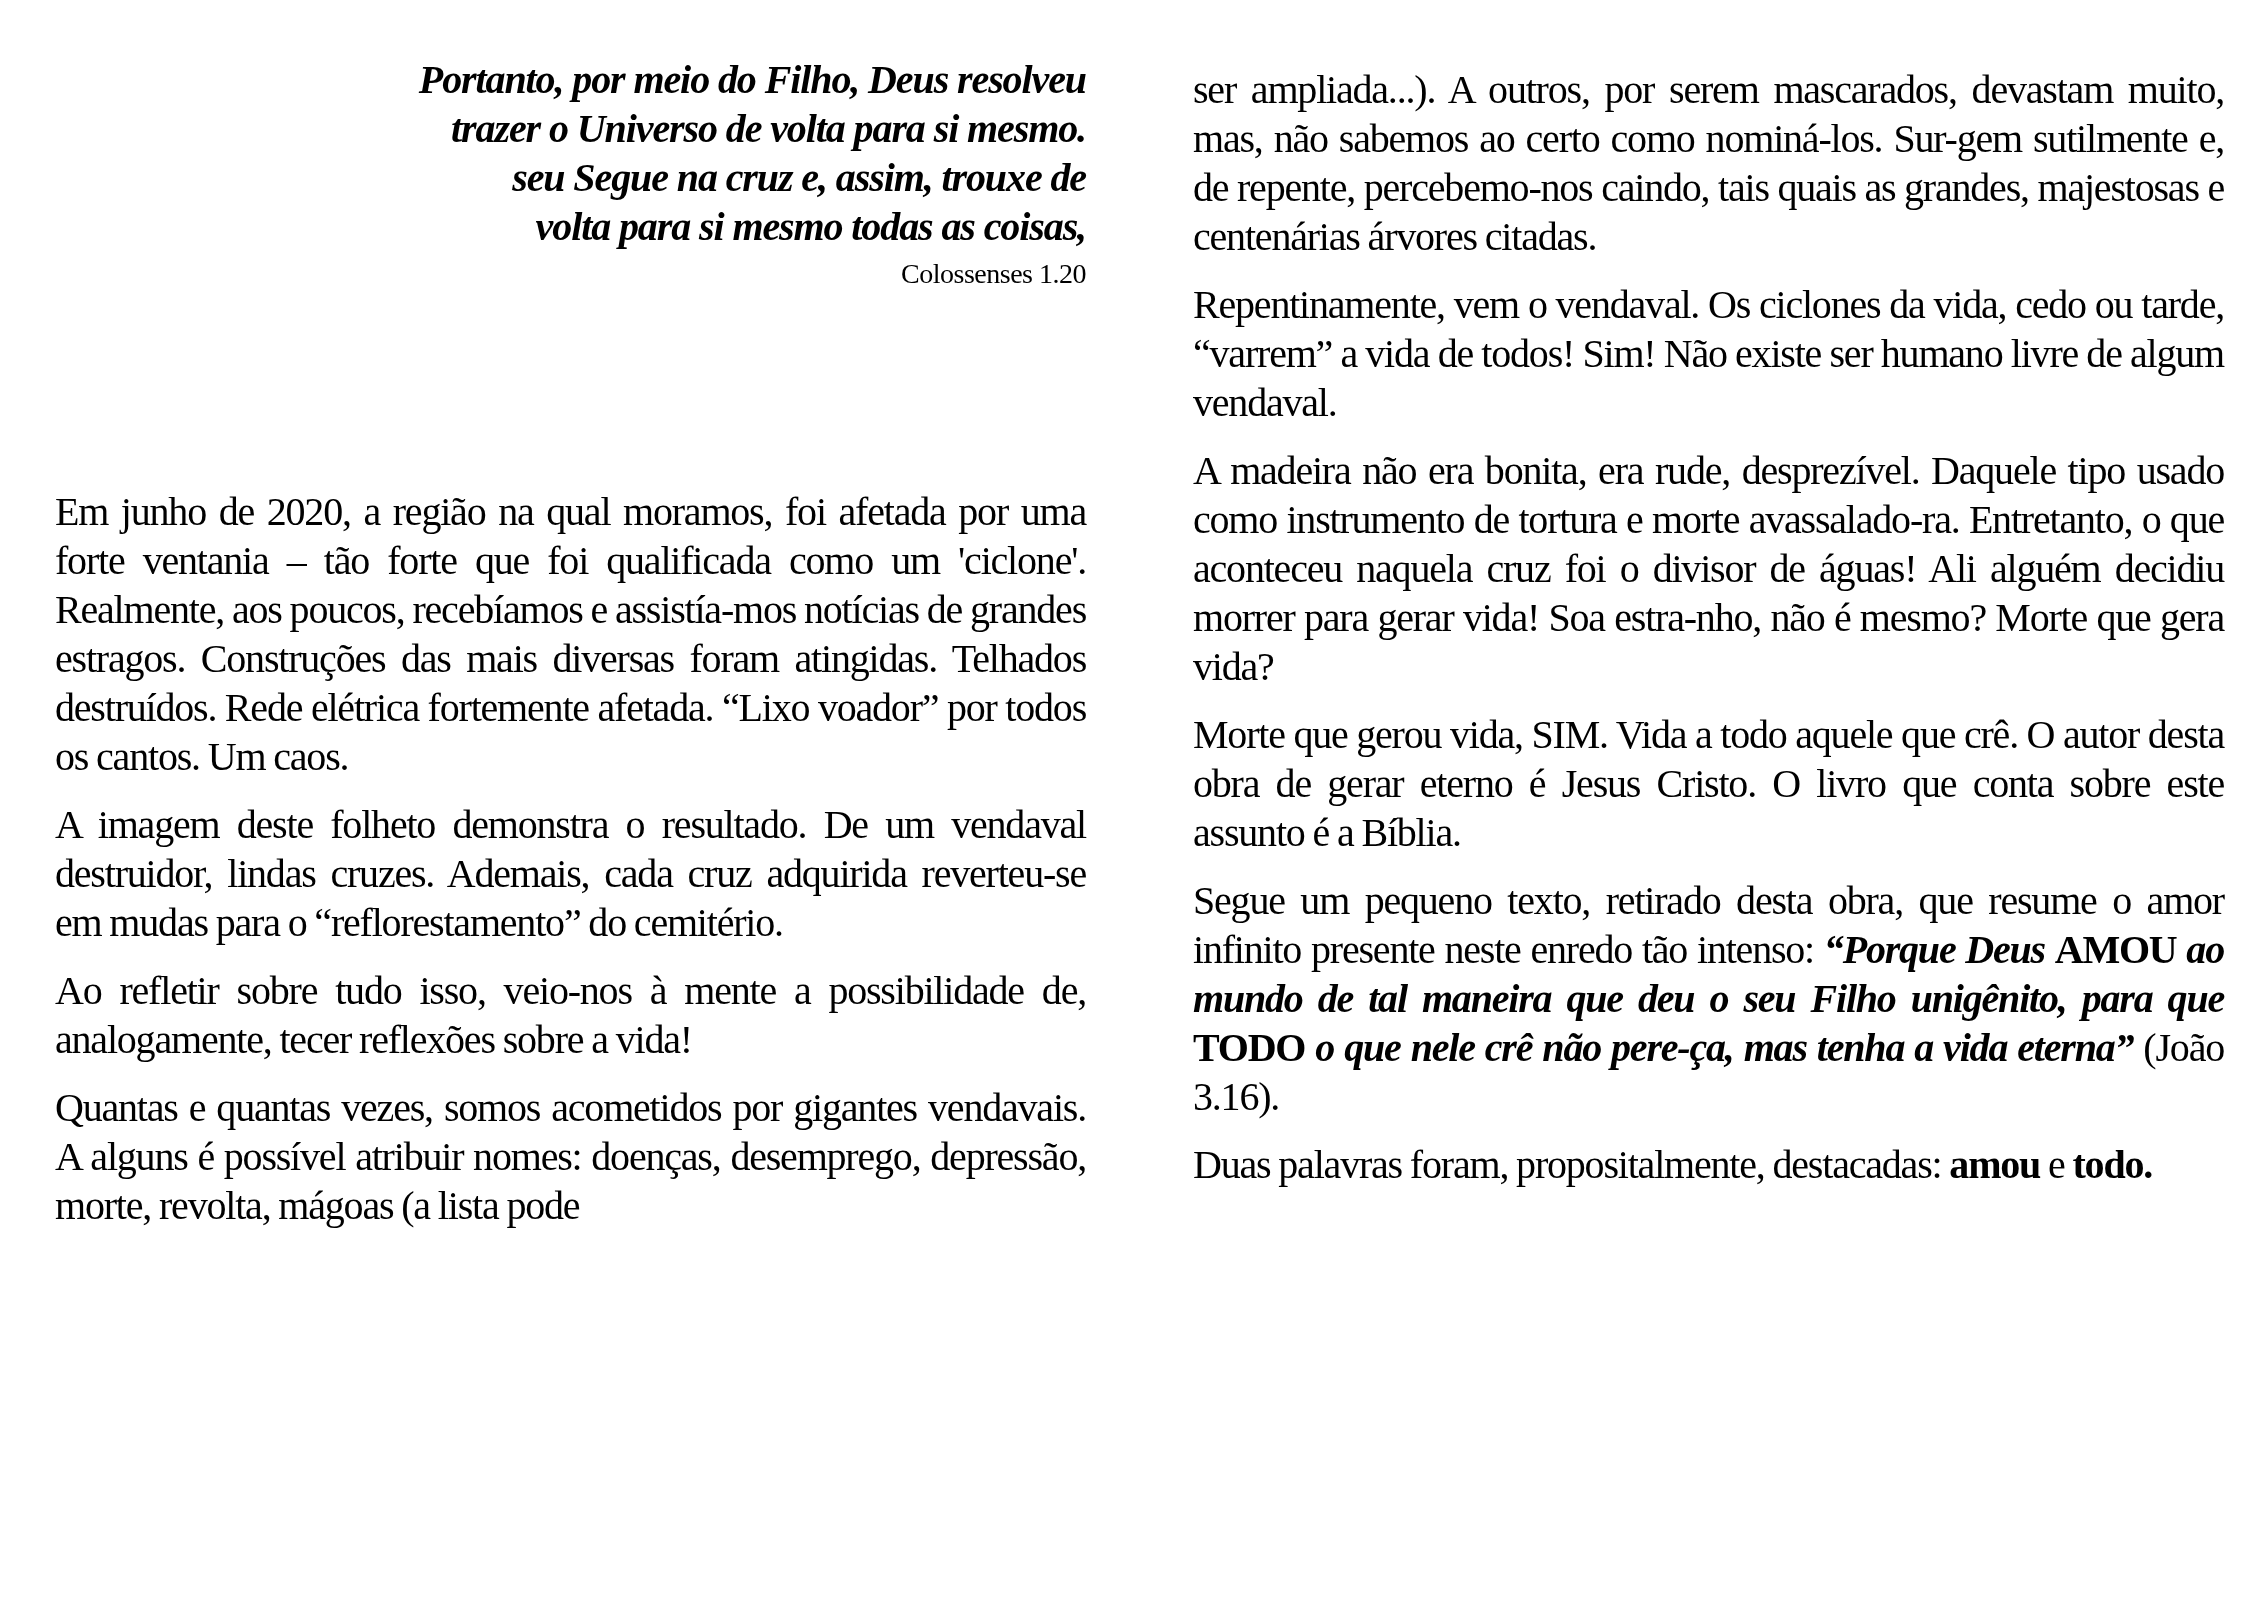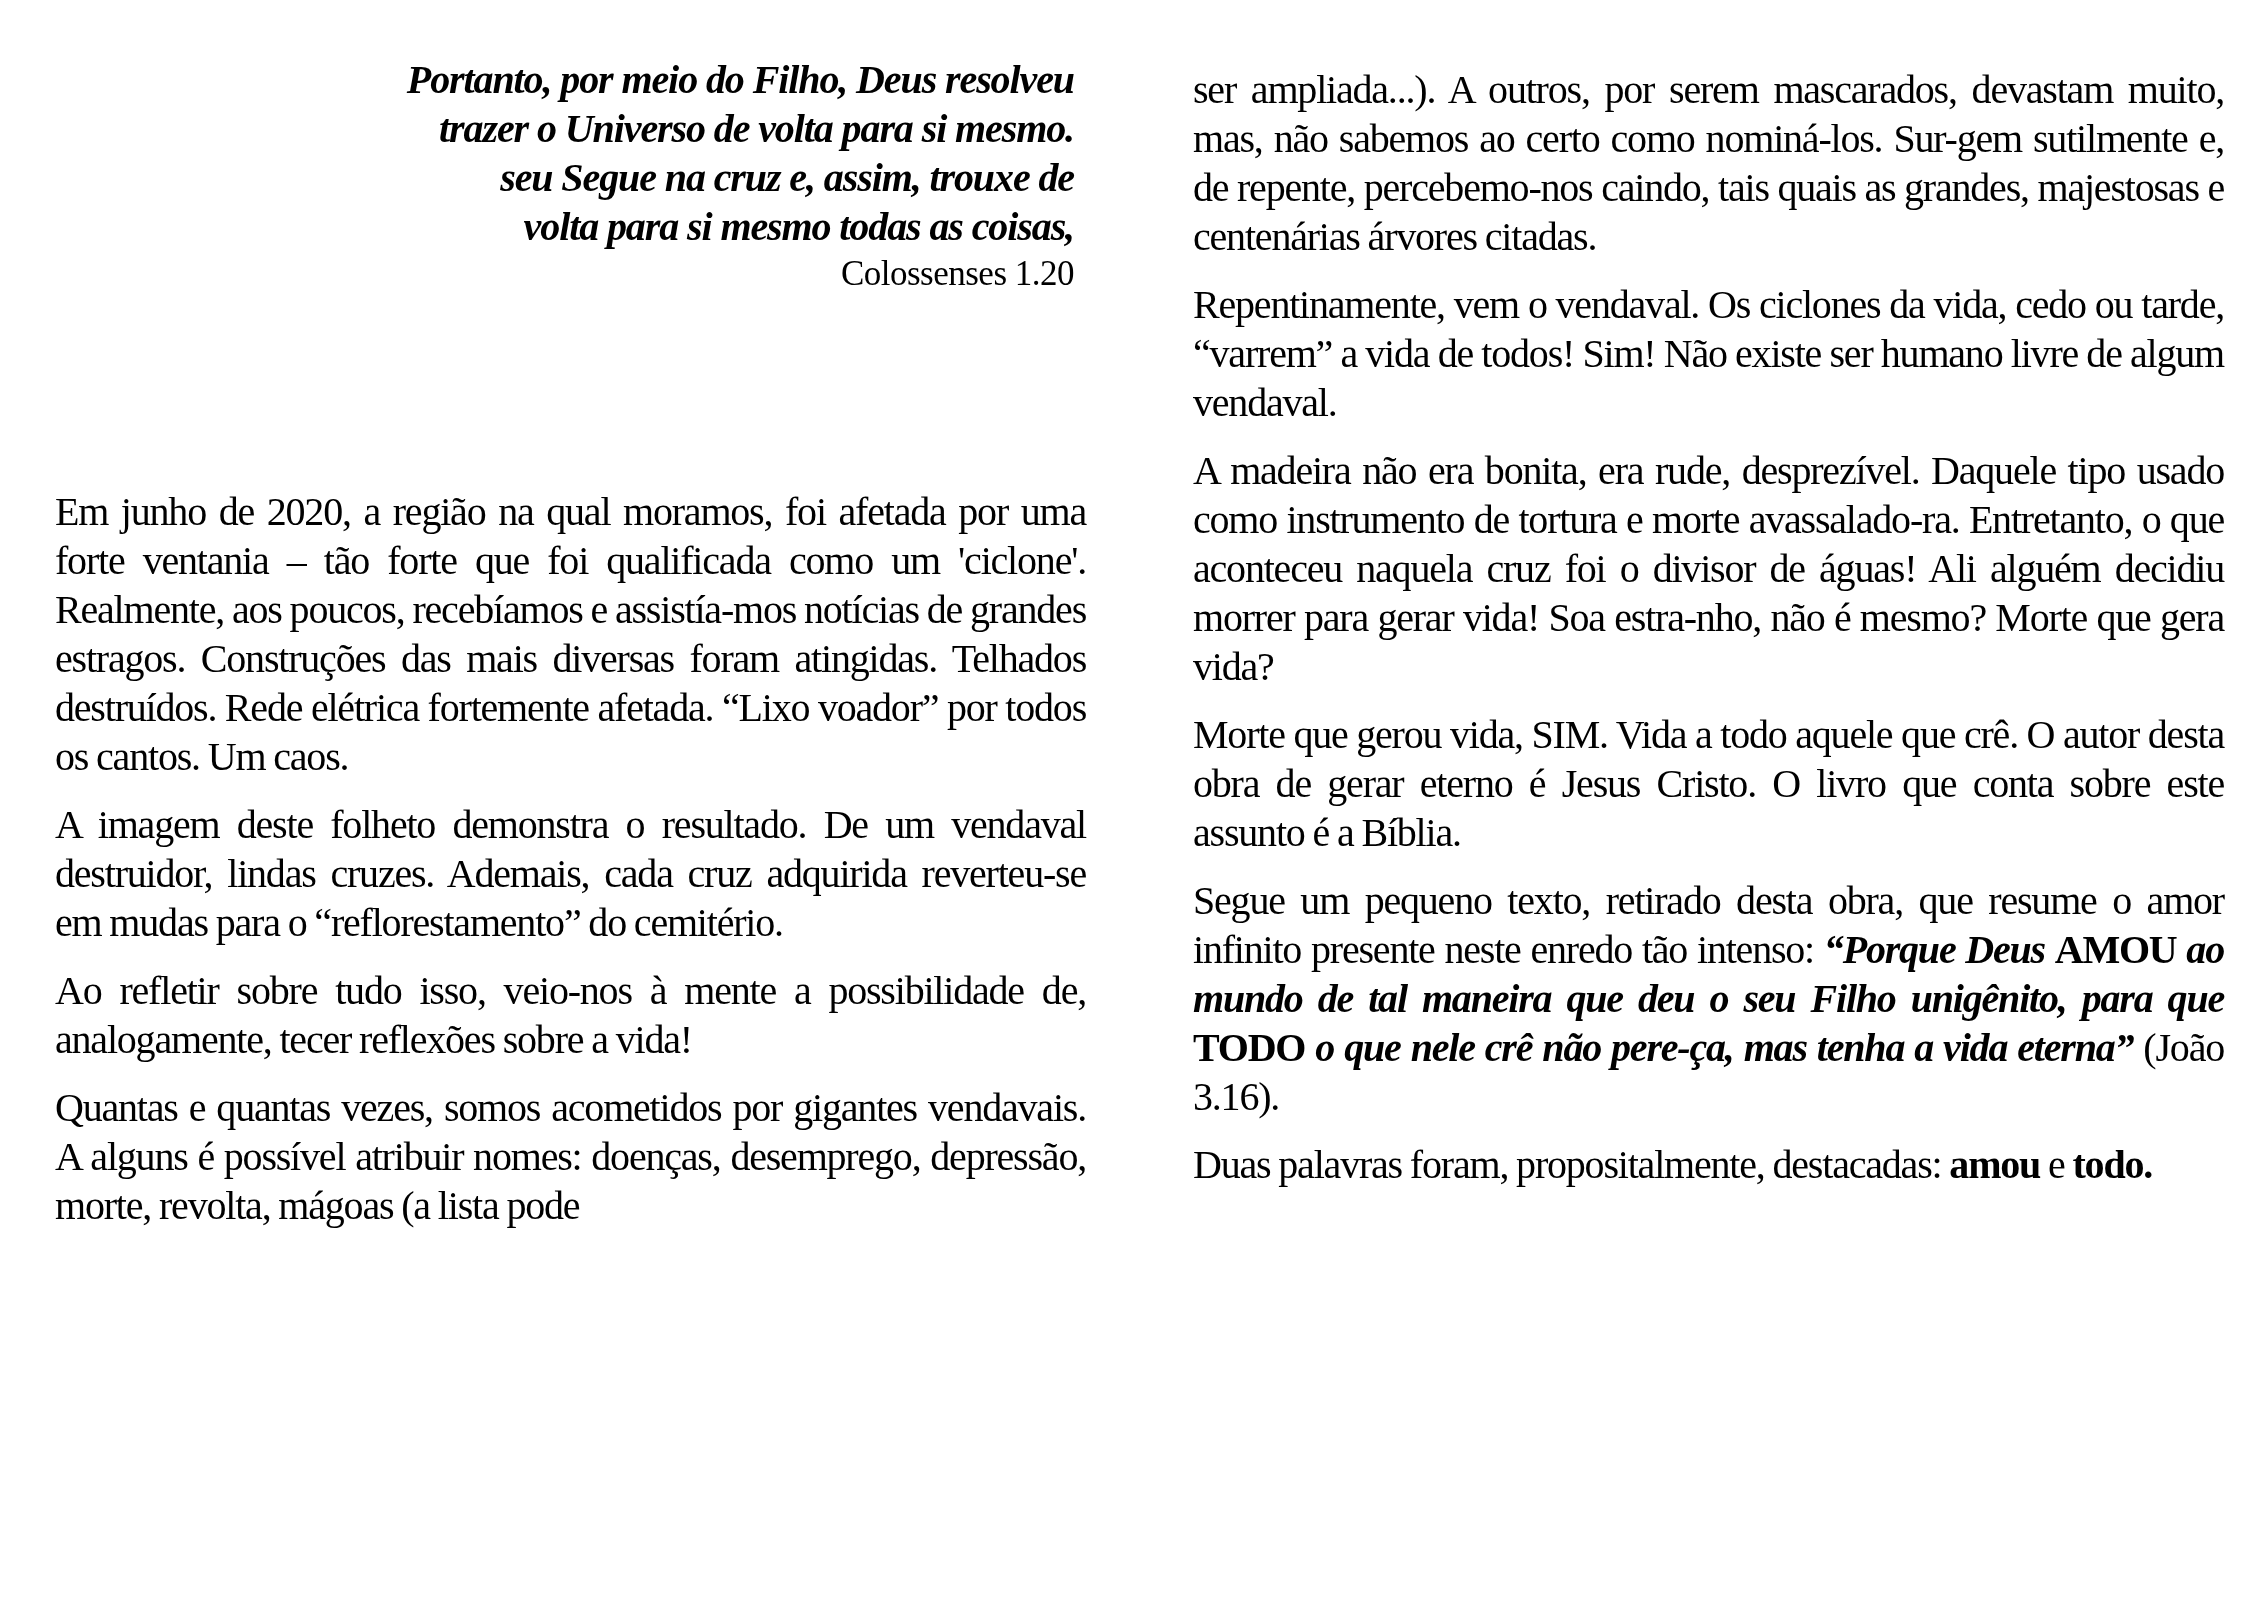--- a/index.html
+++ b/index.html
@@ -1,22 +1,22 @@
 <!DOCTYPE html>
 <html style="font-size:14.6px"><head>
 <meta charset="utf-8">
 <style>
   html, body { margin: 0; padding: 0; background: #ffffff; }
   body { width: 2268px; height: 1619px; position: relative; overflow: hidden; color: #000; font-family: "Liberation Serif", serif; }
   .col { position: absolute; top: 0; }
   .left { left: 55px; width: 1031px; }
   .right { left: 1193px; width: 1031px; }
-  .quote { position: absolute; top: 55px; right: 12px; width: 1031px; text-align: right; font-style: italic; font-weight: bold; font-size: 40px; line-height: 49px; letter-spacing: -1.1px; }
+  .quote { position: absolute; top: 55px; right: 0; width: 1031px; text-align: right; font-style: italic; font-weight: bold; font-size: 40px; line-height: 49px; letter-spacing: -1.1px; }
   .quote .qline { display: block; white-space: nowrap; }
-  .ref { display: block; font-style: normal; font-weight: normal; font-size: 35px; line-height: 46px; letter-spacing: -0.5px; }
+  .ref { display: block; font-style: normal; font-weight: normal; font-size: 28px; line-height: 46px; letter-spacing: -0.5px; }
   .body { position: absolute; left: 0; right: 0; }
   .left .body { top: 473px; }
   .right .body { top: 51px; }
   p { margin: 14px 0 19px 0; font-size: 40px; line-height: 49px; text-align: justify; letter-spacing: -1.2px; word-spacing: -0.9px; hyphens: manual; }
   .bi { font-weight: bold; font-style: italic; }
   .b { font-weight: bold; }
 </style>
 </head>
 <body>
 

